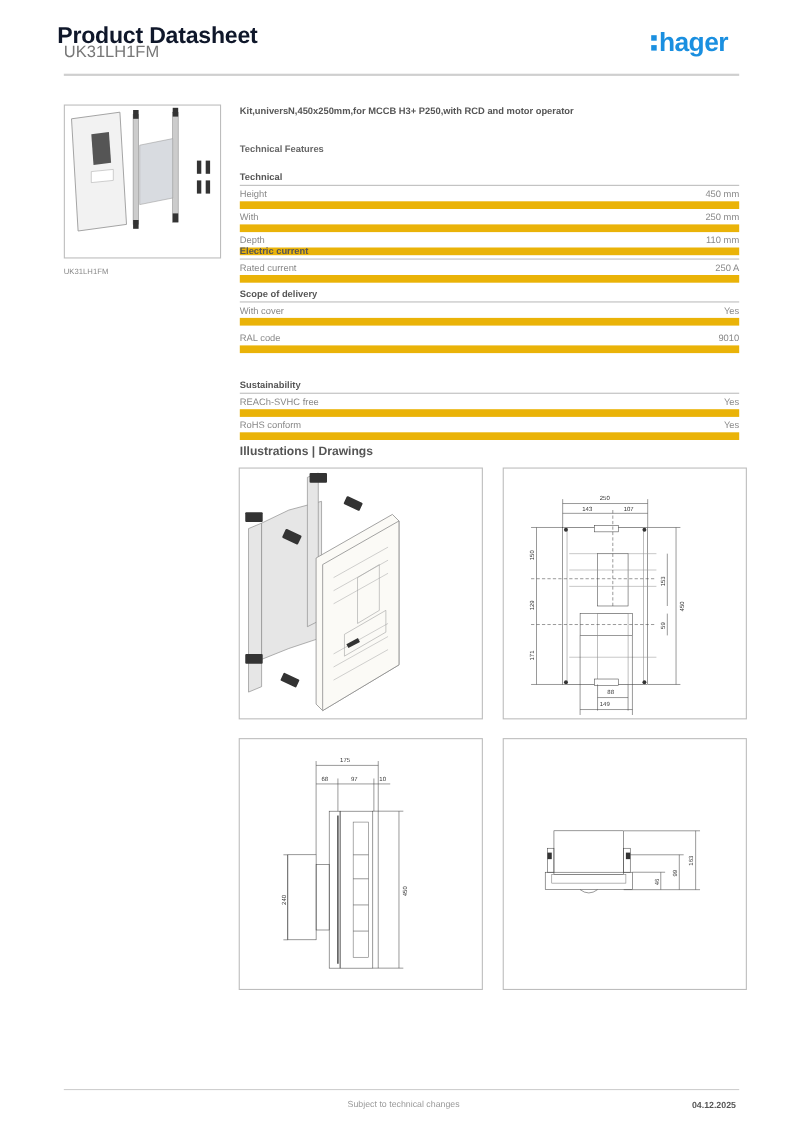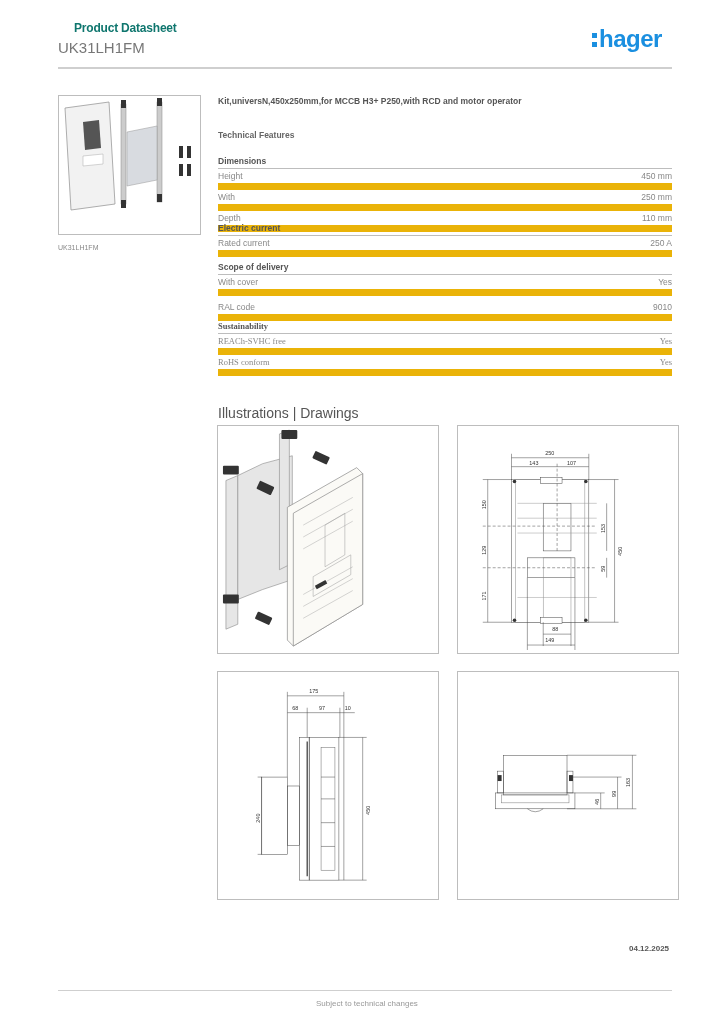--- a/index.html
+++ b/index.html
@@ -1,46 +1,46 @@
 <!DOCTYPE html>
 <html><head>
 <meta charset="utf-8">
 <style>
   html, body { margin: 0; padding: 0; background: #ffffff; }
   body { width: 724px; height: 1024px; position: relative; overflow: hidden;
          font-family: "Liberation Sans", sans-serif; color: #555; }
   .abs { position: absolute; }
 
-  .doc-title { left: 74px; top: 21px; font-size: 12px; font-weight: bold; color: #0f766e; letter-spacing: -0.2px; }
+  .doc-title { left: 52px; top: 21px; font-size: 21px; font-weight: bold; color: #0f172a; letter-spacing: -0.2px; }
   .doc-subtitle { left: 58px; top: 39px; font-size: 15px; color: #777; }
   .logo { left: 592px; top: 27px; font-size: 24px; font-weight: bold; color: #1a8fe0; letter-spacing: -0.5px; line-height: 1; }
   .logo .dots { display: inline-block; position: relative; width: 6px; height: 16px; margin-right: 1px; vertical-align: baseline; }
   .logo .dots i { position: absolute; left: 0; width: 5px; height: 5px; background: #1a8fe0; }
   .logo .dots i.t { top: 2px; } .logo .dots i.b { top: 11px; }
   .header-rule { left: 58px; top: 67px; width: 614px; height: 2px; background: #cfcfcf; }
 
   .thumb { left: 58px; top: 95px; width: 143px; height: 140px; border: 1px solid #bdbdbd; box-sizing: border-box; background: #fff; }
   .thumb-caption { left: 58px; top: 244px; font-size: 7px; color: #888; }
 
   .desc { left: 218px; top: 96px; font-size: 8.5px; font-weight: bold; color: #555; }
   .tf-heading { left: 218px; top: 130px; font-size: 8.5px; font-weight: bold; color: #666; }
 
   .spec { left: 218px; width: 454px; }
   .spec .group-title { font-size: 8.5px; font-weight: bold; color: #555; height: 13px; line-height: 13px; border-bottom: 1px solid #bdbdbd; }
   .spec .row { display: flex; justify-content: space-between; font-size: 8.5px; color: #888; height: 14px; line-height: 14px; border-bottom: 7px solid #eab308; }
 
-  .ill-heading { left: 218px; top: 405px; font-size: 14px; font-weight: normal; color: #555; }
+  .ill-heading { left: 218px; top: 405px; font-size: 11px; font-weight: bold; color: #555; }
   .frame { width: 222px; height: 229px; border: 1px solid #bdbdbd; box-sizing: border-box; background: #fff; }
   .frame svg { width: 100%; height: 100%; display: block; }
   .dimtxt { font-family: "Liberation Sans", sans-serif; font-size: 5.5px; fill: #333; }
 
   .footer-rule { left: 58px; top: 990px; width: 614px; height: 1px; background: #cfcfcf; }
   .footer-left { left: 58px; top: 999px; font-size: 8px; font-weight: bold; color: #555; margin-top: 44px; }
   .footer-center { left: 316px; top: 999px; font-size: 8px; color: #999; }
-  .footer-right { left: 629px; top: 944px; font-size: 8px; font-weight: bold; color: #555; }
+  .footer-right { left: 629px; top: 1000px; font-size: 8px; font-weight: bold; color: #555; }
 </style>
 </head>
 <body>
 
 <div class="abs doc-title">Product Datasheet</div>
 <div class="abs doc-subtitle">UK31LH1FM</div>
 <div class="abs logo">
   <span class="dots"><i class="t"></i><i class="b"></i></span><span>hager</span>
 </div>
 <div class="abs header-rule"></div>
@@ -66,21 +66,21 @@
     <rect x="120" y="68" width="4" height="12" fill="#333"></rect>
     <rect x="128" y="68" width="4" height="12" fill="#333"></rect>
   </svg>
 </div>
 <div class="abs thumb-caption">UK31LH1FM</div>
 
 <div class="abs desc">Kit,universN,450x250mm,for MCCB H3+ P250,with RCD and motor operator</div>
 <div class="abs tf-heading">Technical Features</div>
 
 <div class="abs spec" style="top:155px;">
-  <div class="group-title">Dimensions</div>
+  <div class="group-title">Technical</div>
   <div class="row">
     <span>Height</span>
     <span>450 mm</span>
   </div>
   <div class="row">
     <span>With</span>
     <span>250 mm</span>
   </div>
   <div class="row">
     <span>Depth</span>
@@ -104,21 +104,21 @@
   </div>
 </div>
 
 <div class="abs spec" style="top:300px;">
   <div class="row">
     <span>RAL code</span>
     <span>9010</span>
   </div>
 </div>
 
-<div class="abs spec" style="top:320px;font-family:Liberation Serif, serif;">
+<div class="abs spec" style="top:344px;">
   <div class="group-title">Sustainability</div>
   <div class="row">
     <span>REACh-SVHC free</span>
     <span>Yes</span>
   </div>
   <div class="row">
     <span>RoHS conform</span>
     <span>Yes</span>
   </div>
 </div>

